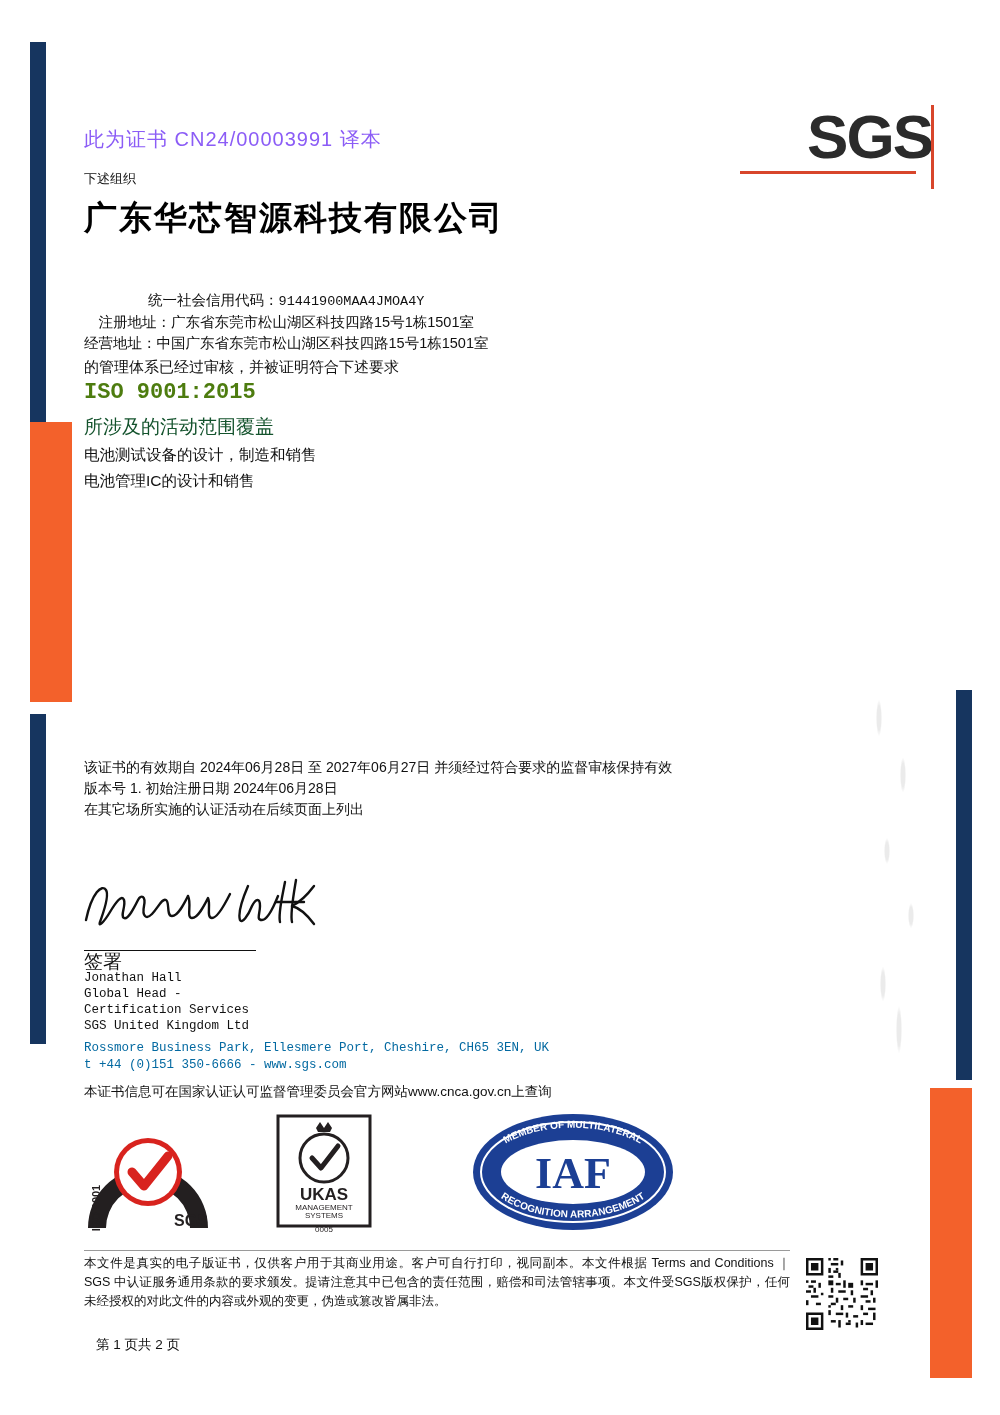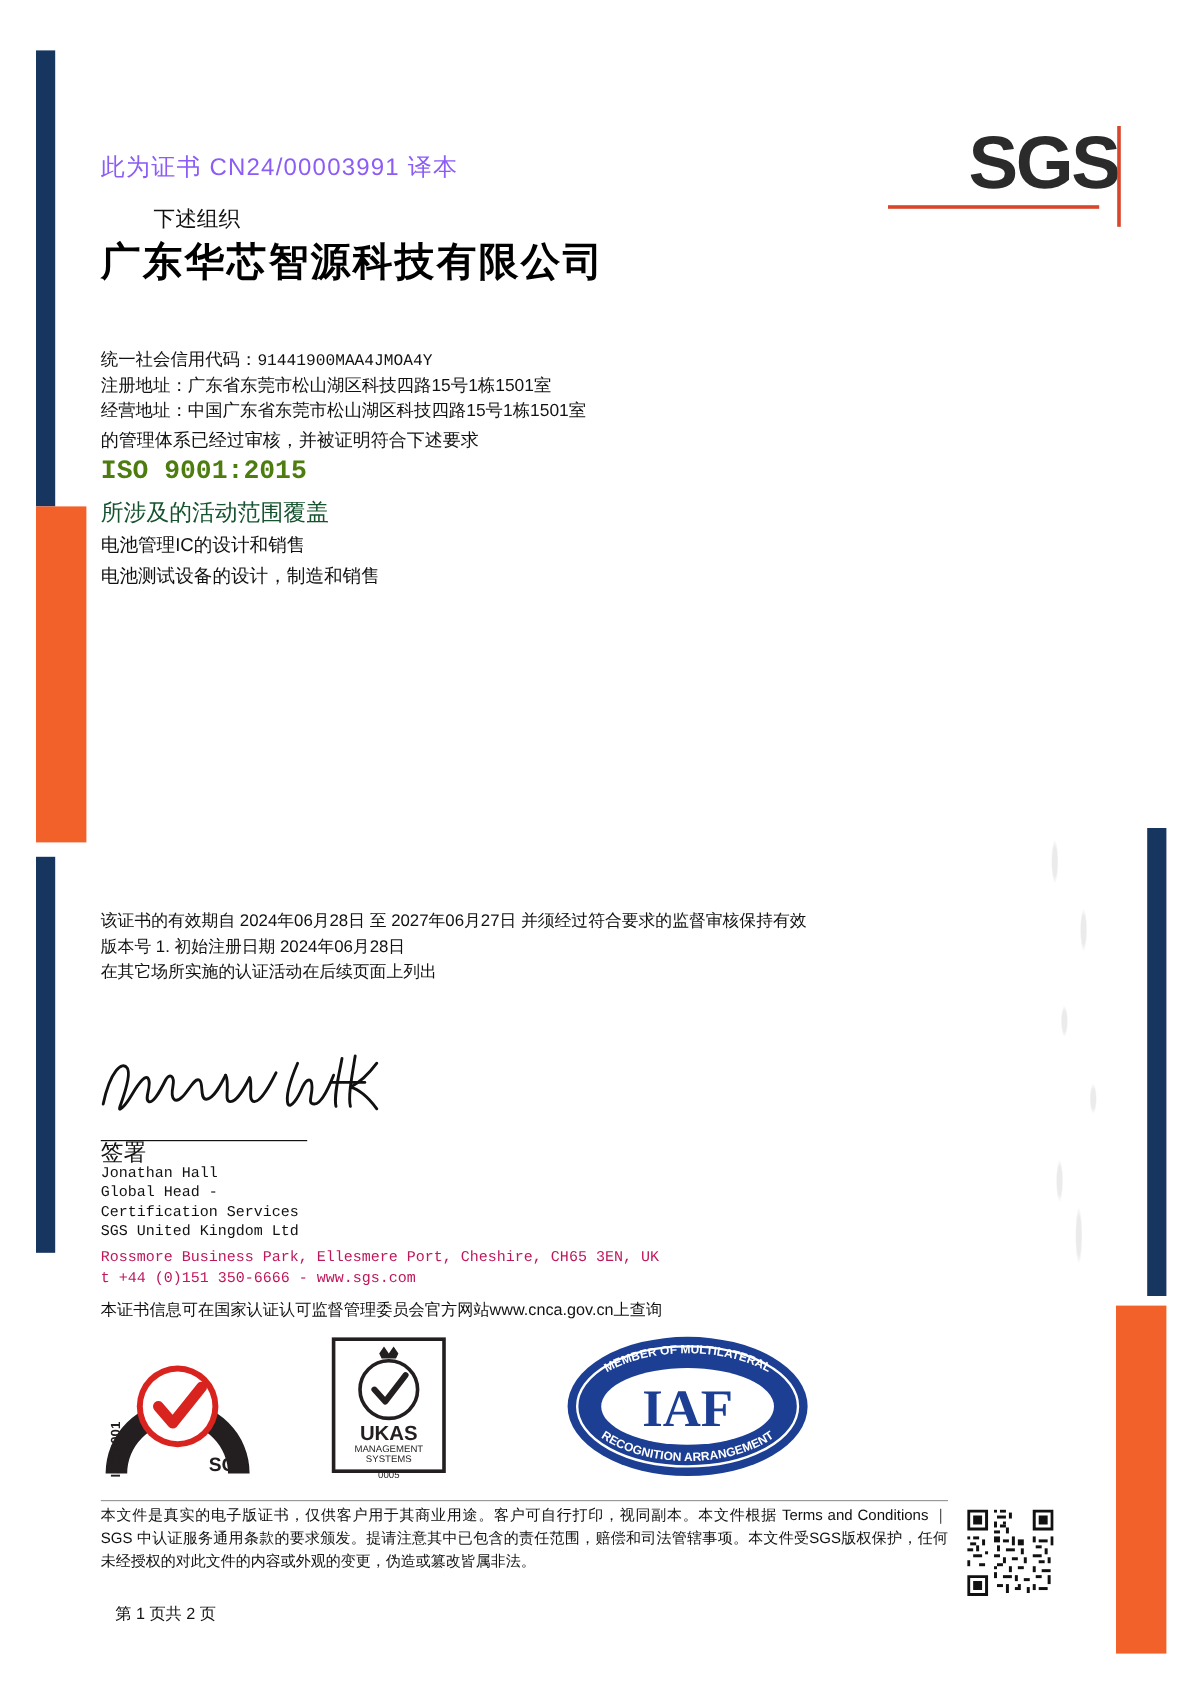--- a/index.html
+++ b/index.html
@@ -107,42 +107,42 @@
     left: 0;
     font-family: "Liberation Sans", sans-serif;
     font-size: 20px;
     letter-spacing: 1px;
     color: #8b5cf6;
   }
   .line-below-org {
     position: absolute;
     top: 170px;
     left: 0;
-    font-size: 18px;
-    color: #111;
-    margin-left: 44px;
+    font-size: 13px;
+    color: #111;
   }
   .org-name {
     position: absolute;
     top: 196px;
     left: 0;
     font-size: 33px;
     font-weight: bold;
     letter-spacing: 2px;
     color: #000;
     text-align: right;
   }
 
   .details {
     position: absolute;
     top: 290px;
     left: 0;
     font-size: 14.5px;
     line-height: 21px;
     color: #111;
+    text-align: center;
   }
   .details .mono {
     font-family: "Liberation Mono", monospace;
     font-size: 13.5px;
   }
   .conform-line {
     position: absolute;
     top: 358px;
     left: 0;
     font-size: 15px;
@@ -212,21 +212,21 @@
     font-family: Liberation Serif, serif;
     font-size: 19px;
   }
   .sig-address {
     position: absolute;
     top: 1040px;
     left: 84px;
     font-family: "Liberation Mono", monospace;
     font-size: 12.5px;
     line-height: 17px;
-    color: #be185d;
+    color: #0369a1;
   }
   .cnca-note {
     position: absolute;
     top: 1083px;
     left: 84px;
     font-size: 13.5px;
     color: #111;
   }
 
   
@@ -321,22 +321,22 @@
       </div>
       <div>
         <span>经营地址：</span><span>中国广东省东莞市松山湖区科技四路15号1栋1501室</span>
       </div>
     </div>
 
     <div class="conform-line">的管理体系已经过审核，并被证明符合下述要求</div>
     <div class="standard">ISO 9001:2015</div>
     <div class="scope-title">所涉及的活动范围覆盖</div>
     <div class="scope-lines">
+      <div>电池测试设备的设计，制造和销售</div>
       <div>电池管理IC的设计和销售</div>
-      <div>电池测试设备的设计，制造和销售</div>
     </div>
 
     <div class="validity">
       <div>该证书的有效期自  2024年06月28日  至  2027年06月27日  并须经过符合要求的监督审核保持有效</div>
       <div>版本号  1. 初始注册日期  2024年06月28日</div>
       <div>在其它场所实施的认证活动在后续页面上列出</div>
     </div>
   </div>
 
   <svg class="signature-svg" width="250" height="70" viewBox="0 0 250 70">

